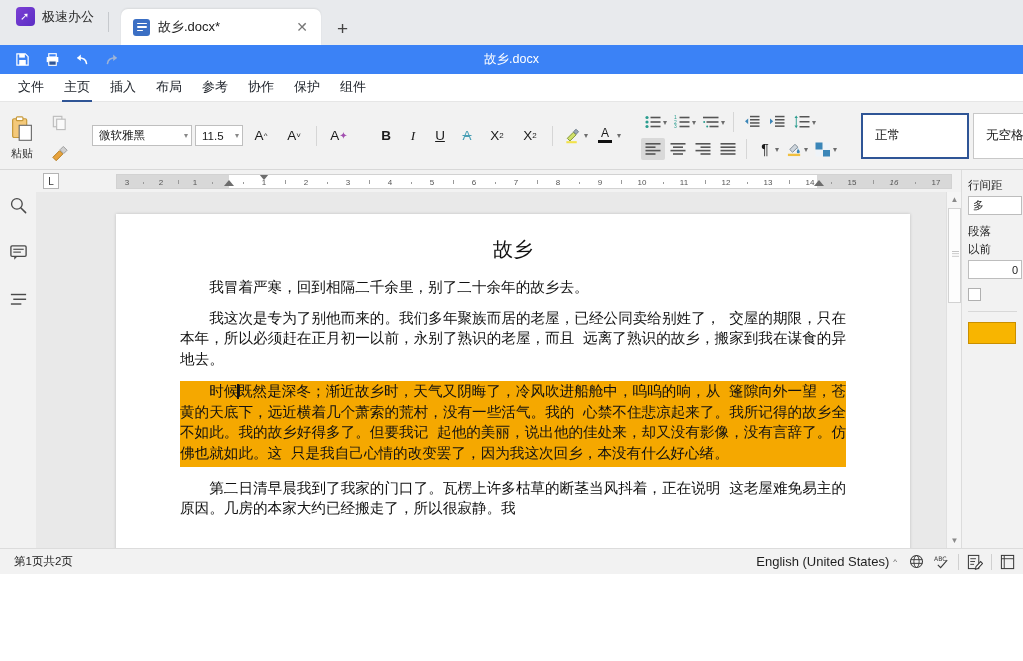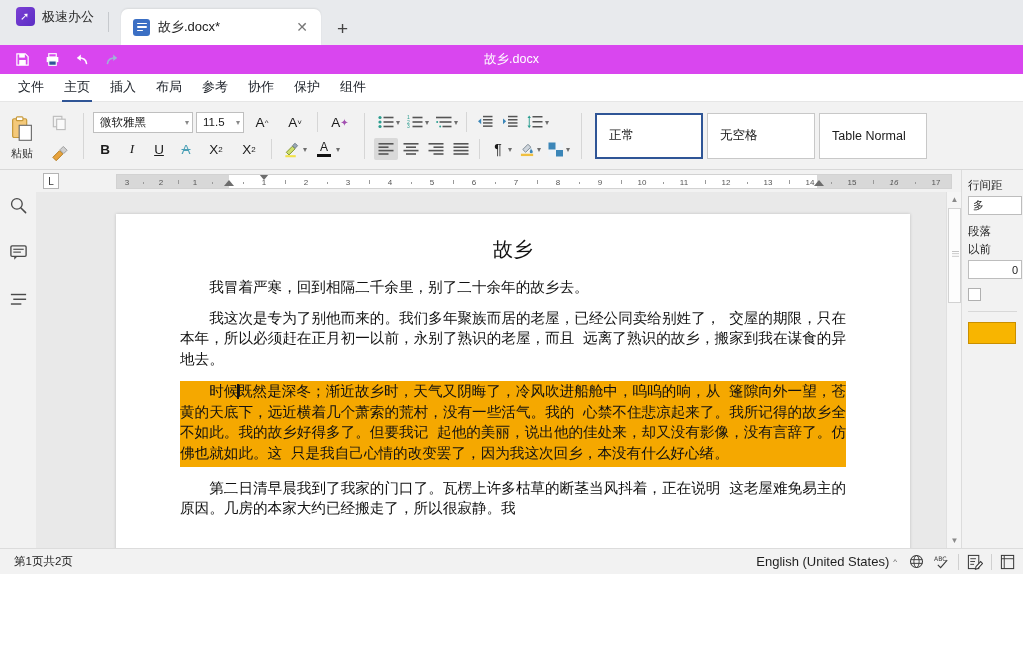--- a/index.html
+++ b/index.html
@@ -54,21 +54,21 @@
   .doctab-title { font-size: 13px; color: #212121; flex: 1 1 auto; white-space: nowrap; }
   .doctab-close { font-size: 14px; color: #777; cursor: pointer; line-height: 1; padding: 2px 3px; }
   .newtab {
     font-size: 19px; color: #444; margin-left: 16px; margin-bottom: 7px;
     cursor: pointer; line-height: 1; font-weight: 300;
   }
 
   
   .titlebar {
     position: absolute; top: 45px; left: 0; width: 1023px; height: 29px;
-    background: #d946ef;
+    background: #3b82f6;
     display: flex; align-items: center;
   }
   .qa { display: flex; align-items: center; gap: 2px; padding-left: 8px; }
   .qa-btn {
     width: 28px; height: 24px; display: flex; align-items: center; justify-content: center;
     cursor: pointer; color: #fff;
   }
   .qa-btn svg { display: block; }
   .titlebar-title {
     position: absolute; left: 0; right: 0; text-align: center;
@@ -100,21 +100,21 @@
   .vsep { width: 1px; background: #d6d6d6; height: 46px; align-self: center; margin: 0 5px; }
 
   
   .paste-col { display: flex; flex-direction: column; align-items: center; width: 44px;
                padding-top: 4px; cursor: pointer; }
   .paste-label { font-size: 11px; color: #333; margin-top: 1px; }
   .mini-col { display: flex; flex-direction: column; gap: 8px; padding: 6px 6px 0 2px; }
   .mini-btn { width: 26px; height: 24px; display:flex; align-items:center; justify-content:center; cursor:pointer; }
 
   
-  .font-rows { display: flex; flex-direction: column; justify-content: center; gap: 5px; padding: 0 4px; }
+  .font-rows { display: flex; flex-direction: row; justify-content: center; gap: 20px; padding: 0 4px; }
   .font-row { display: flex; align-items: center; gap: 3px; }
   .combo {
     height: 21px; background: #fff; border: 1px solid #bfbfbf;
     display: flex; align-items: center; padding: 0 3px 0 6px;
     font-size: 11.5px; color: #1a1a1a; cursor: pointer;
   }
   .combo.fontname { width: 100px; }
   .combo.fontsize { width: 48px; }
   .combo .caret { margin-left: auto; font-size: 8px; color: #888; }
   .tbtn {

